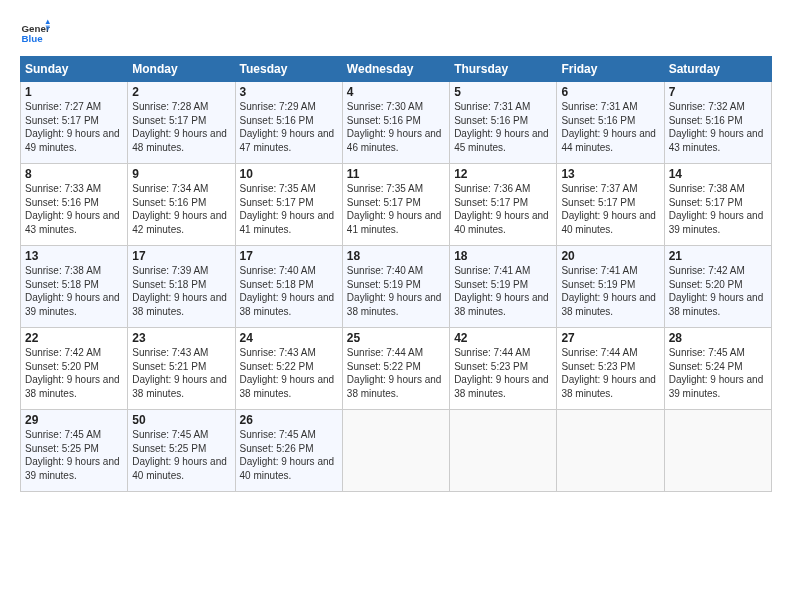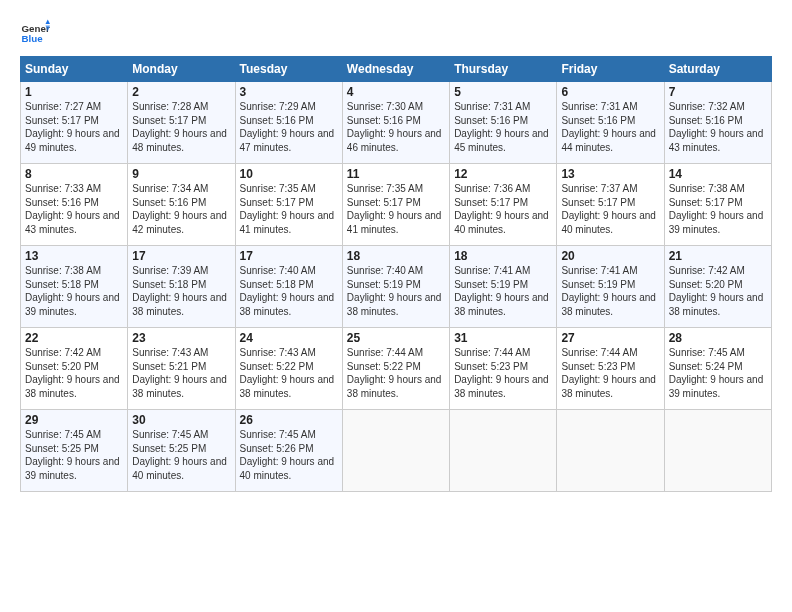--- a/index.html
+++ b/index.html
@@ -321,21 +321,21 @@
           </td>
           <td>
             <span class="day-num">25</span>
         <div class="day-info">
           Sunrise: 7:44 AM<br>
           Sunset: 5:22 PM<br>
           Daylight: 9 hours and 38 minutes.
         </div>
           </td>
           <td>
-            <span class="day-num">31</span>
+            <span class="day-num">42</span>
         <div class="day-info">
           Sunrise: 7:44 AM<br>
           Sunset: 5:23 PM<br>
           Daylight: 9 hours and 38 minutes.
         </div>
           </td>
           <td>
             <span class="day-num">27</span>
         <div class="day-info">
           Sunrise: 7:44 AM<br>
@@ -355,21 +355,21 @@
         <tr>
           <td>
             <span class="day-num">29</span>
         <div class="day-info">
           Sunrise: 7:45 AM<br>
           Sunset: 5:25 PM<br>
           Daylight: 9 hours and 39 minutes.
         </div>
           </td>
           <td>
-            <span class="day-num">30</span>
+            <span class="day-num">50</span>
         <div class="day-info">
           Sunrise: 7:45 AM<br>
           Sunset: 5:25 PM<br>
           Daylight: 9 hours and 40 minutes.
         </div>
           </td>
           <td>
             <span class="day-num">26</span>
         <div class="day-info">
           Sunrise: 7:45 AM<br>

